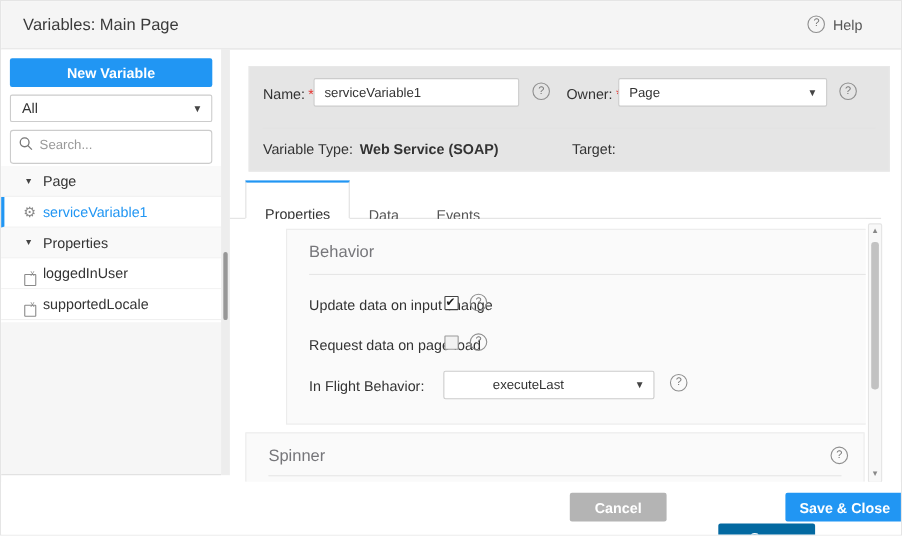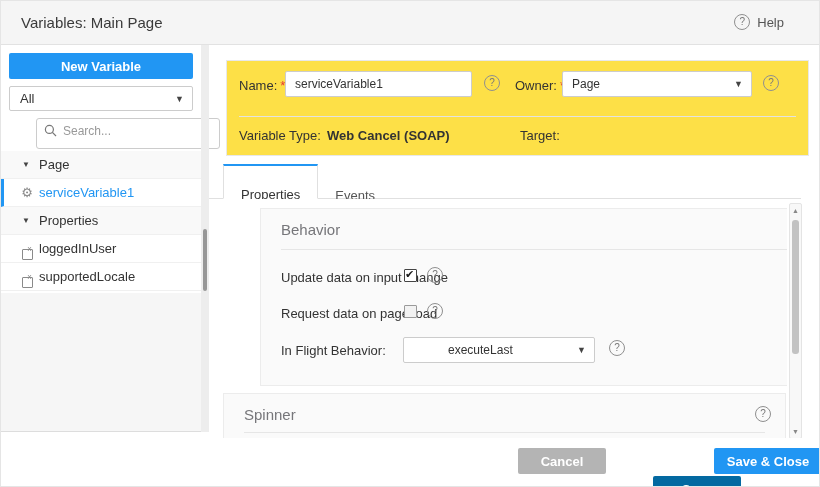--- a/index.html
+++ b/index.html
@@ -17,21 +17,21 @@
              font-size:10px; line-height:14px; text-align:center; background:transparent; }
 
   
   #sidebar { position:absolute; left:0; top:44px; width:200px; height:387px; background:#fff; border-bottom:1px solid #ddd; }
   #sidebar .fill { position:absolute; left:0; top:248px; right:0; bottom:0; background:#f6f6f6; }
   .btn-new { position:absolute; left:8px; top:8px; width:184px; height:26px; background:#2196f3; color:#fff;
              font-size:13px; font-weight:bold; border:none; border-radius:2px; cursor:pointer; font-family:inherit; }
   .sb-select { position:absolute; left:8px; top:41px; width:184px; height:25px; background:#fff; border:1px solid #ccc;
                border-radius:2px; font-size:13px; line-height:23px; padding-left:10px; color:#333; cursor:pointer; }
   .sb-select .arrow, .dd .arrow { position:absolute; right:8px; top:50%; transform:translateY(-50%); font-size:9px; color:#444; }
-  .sb-search { position:absolute; left:8px; top:73px; width:184px; height:31px; border:1px solid #ccc; border-radius:3px; background:#fff;margin-left:27px; }
+  .sb-search { position:absolute; left:8px; top:73px; width:184px; height:31px; border:1px solid #ccc; border-radius:3px; background:#fff; }
   .sb-search svg { position:absolute; left:7px; top:5px; }
   .sb-search input { position:absolute; left:26px; top:1px; width:150px; height:21px; border:none; outline:none;
                      font-size:12px; color:#555; font-family:inherit; background:transparent; }
   .sb-search input::placeholder { color:#999; }
 
   #tree { position:absolute; left:0; top:106px; width:200px; }
   .trow { position:relative; height:28px; line-height:28px; font-size:13px; border-bottom:1px solid #f0f0f0; cursor:pointer; background:#fff; }
   .trow.group { background:#f9f9f9; color:#333; }
   .trow .tri { position:absolute; left:21px; top:0; font-size:8px; color:#444; }
   .trow .ticon { position:absolute; left:18px; top:0; width:16px; text-align:center; color:#8a8a8a; font-size:13px; }
@@ -39,21 +39,21 @@
   .trow.selected { border-left:3px solid #2196f3; }
   .trow.selected .lbl { color:#2196f3; left:35px; }
   .trow.selected .ticon { left:15px; }
   .sv-icon { display:inline-block; width:11px; height:11px; border:1px solid #8a8a8a; border-radius:1px; position:relative; top:7px; }
   .sv-icon::after { content:"x"; position:absolute; right:0px; bottom:-4px; font-size:8px; color:#8a8a8a; }
 
   #sb-scroll { position:absolute; left:200px; top:44px; width:8px; height:387px; background:#ededed; }
   #sb-thumb { position:absolute; left:2px; top:184px; width:4px; height:62px; background:#979797; border-radius:2px; cursor:pointer; }
 
   
-  #toppanel { position:absolute; left:225px; top:59px; width:583px; height:96px; background:#fde047; border:1px solid #e8e8e8; }
+  #toppanel { position:absolute; left:225px; top:59px; width:583px; height:96px; background:#e5e5e5; border:1px solid #e8e8e8; }
   .flabel { position:absolute; font-size:13px; color:#333; }
   .req { color:#e53935; margin-left:3px; }
   .txtinput { position:absolute; height:26px; background:#fff; border:1px solid #ccc; border-radius:2px; font-size:12px;
               color:#333; padding-left:9px; font-family:inherit; outline:none; }
   .dd { position:absolute; height:26px; background:#fff; border:1px solid #ccc; border-radius:2px; font-size:12px;
         color:#333; line-height:24px; padding-left:9px; cursor:pointer; }
   #toppanel .divider { position:absolute; left:12px; right:12px; top:55px; border-top:1px solid #e3e3e3; }
   .fvalue { position:absolute; font-size:13px; color:#333; font-weight:bold; }
 
   
@@ -155,26 +155,27 @@
     <div class="flabel" style="left:288px; top:17px;">
       <span>Owner:</span><span class="req">*</span>
     </div>
     <div class="dd" style="left:335px; top:10px; width:190px;">
       <span>Page</span>
       <span class="arrow">▼</span>
     </div>
     <span class="qcircle" style="position:absolute; left:536px; top:14px;">?</span>
     <div class="divider"></div>
     <div class="flabel" style="left:12px; top:67px;">Variable Type:</div>
-    <div class="fvalue" style="left:100px; top:67px;">Web Cancel (SOAP)</div>
+    <div class="fvalue" style="left:100px; top:67px;">Web Service (SOAP)</div>
     <div class="flabel" style="left:293px; top:67px;">Target:</div>
   </div>
 
   <div id="tabbar">
     <div class="tab active">Properties</div>
+    <div class="tab">Data</div>
     <div class="tab">Events</div>
   </div>
 
   <div id="scrollarea">
 
     <div class="section" id="sec-behavior">
       <div class="sec-title">Behavior</div>
       <span class="qcircle sec-help">?</span>
       <div class="sec-div"></div>
 

